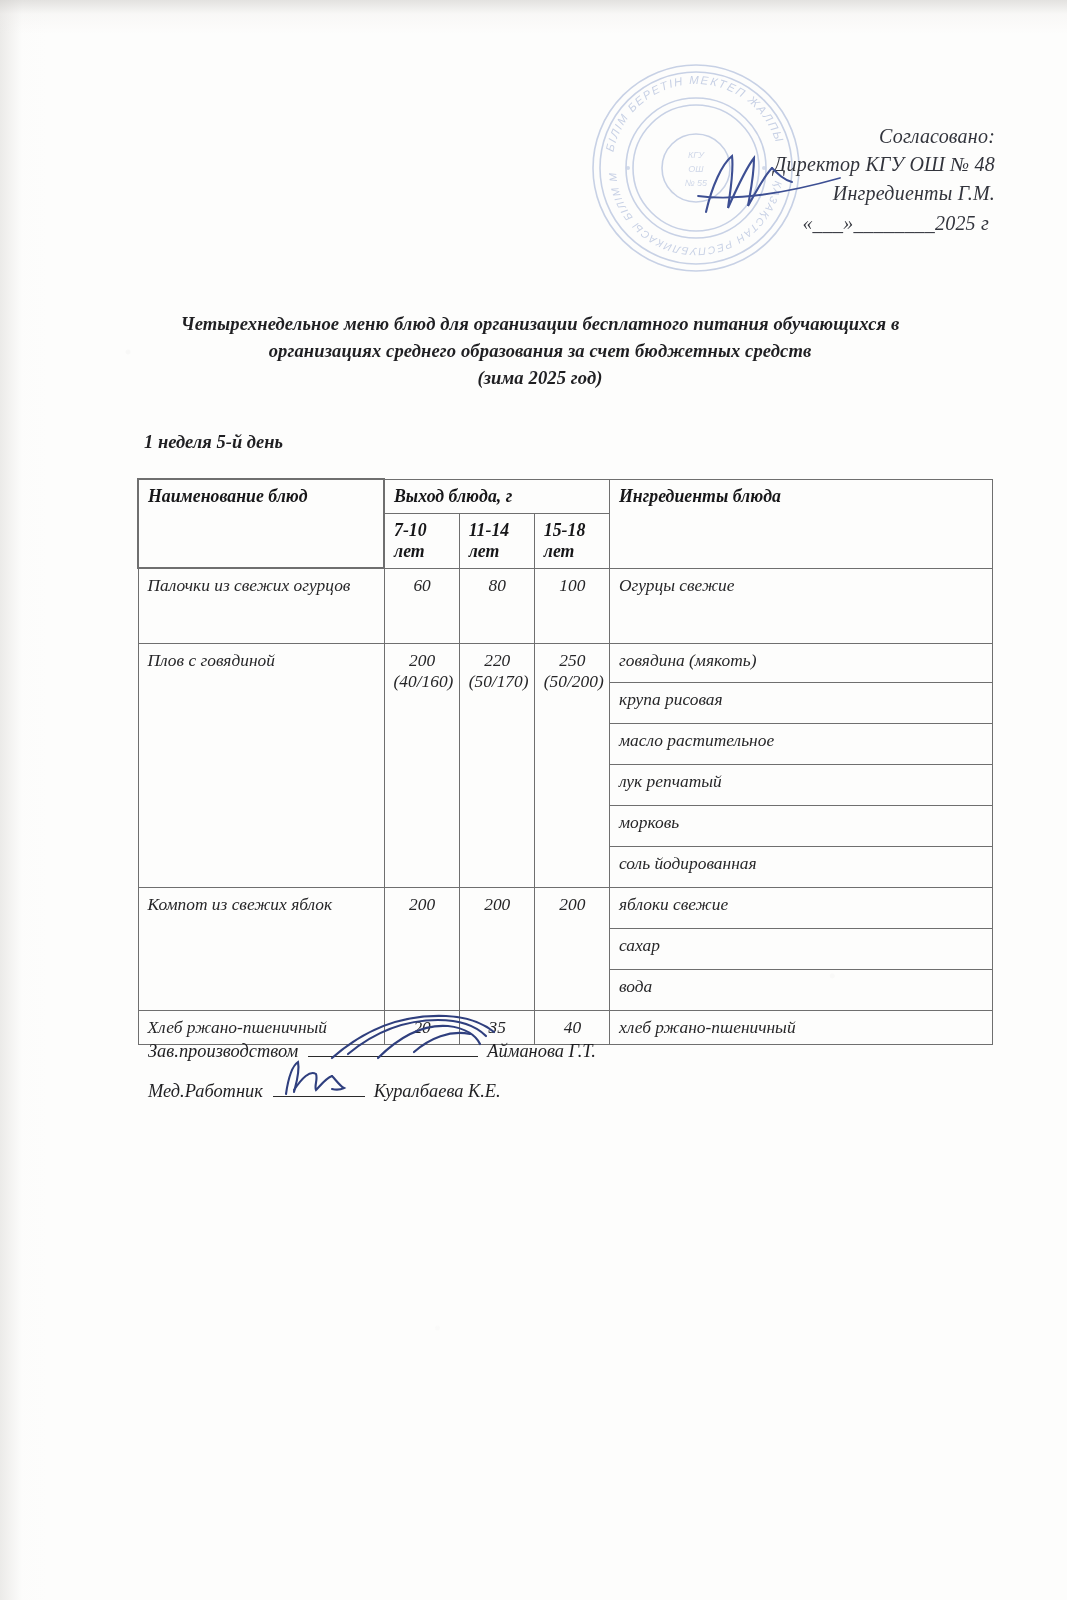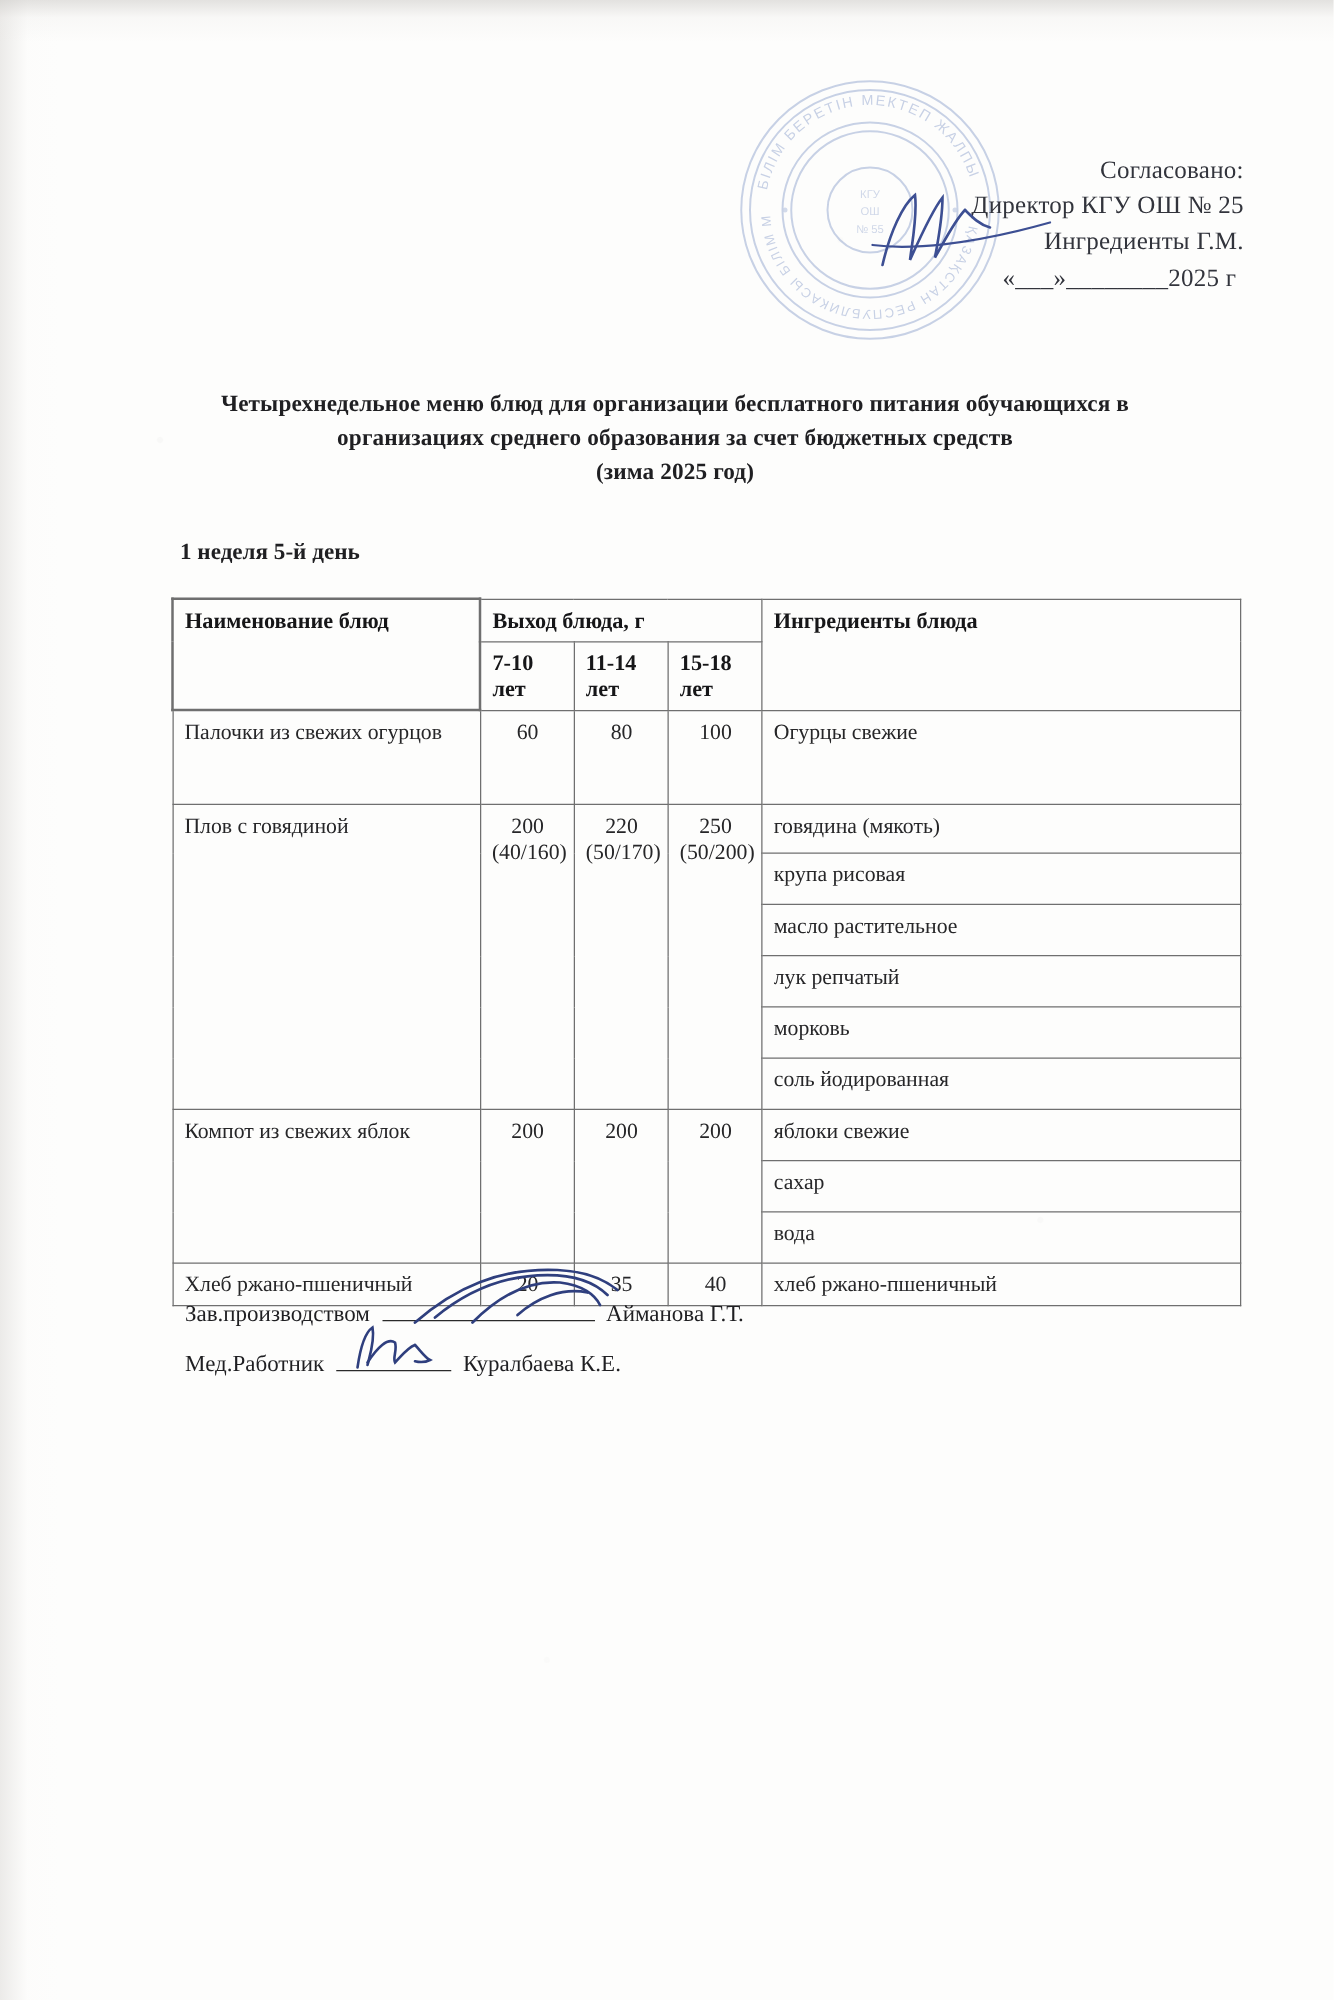--- a/index.html
+++ b/index.html
@@ -13,20 +13,21 @@
     width: 1067px;
     height: 1600px;
     margin: 0 auto;
     background:
       linear-gradient(180deg, rgba(205,203,200,0.55) 0px, rgba(234,232,230,0.25) 14px, rgba(252,252,251,0.0) 34px),
       linear-gradient(90deg, rgba(214,212,209,0.45) 0px, rgba(248,247,246,0.12) 22px, rgba(255,255,255,0) 48px),
       #fdfdfc;
     font-family: "Liberation Serif", "DejaVu Serif", serif;
     color: #2b2b2b;
     overflow: hidden;
+    font-style: italic;
   }
   
   .page::after {
     content: "";
     position: absolute;
     inset: 0;
     pointer-events: none;
     background:
       radial-gradient(circle at 12% 22%, rgba(0,0,0,0.018) 0 2px, transparent 3px),
       radial-gradient(circle at 78% 61%, rgba(0,0,0,0.015) 0 2px, transparent 3px),
@@ -193,21 +194,21 @@
       </g>
       <g fill="#7f95c6" opacity="0.8">
         <circle cx="38" cy="106" r="2"></circle>
         <circle cx="174" cy="106" r="2"></circle>
       </g>
     </svg>
   </div>
 
   <div class="approval">
     <span class="ln">Согласовано:</span>
-    <span class="ln">Директор КГУ ОШ № 25</span>
+    <span class="ln">Директор КГУ ОШ № 48</span>
     <span class="ln">Ингредиенты Г.М.</span>
     <span class="ln date-line">«___»________2025 г</span>
   </div>
 
   <div class="sig-director">
     <svg viewBox="0 0 180 72" width="180" height="72" aria-hidden="true">
       <g fill="none" stroke="#3d4f93" stroke-width="2.1" stroke-linecap="round">
         <path d="M18 66 C 24 40, 34 18, 44 10 C 46 26, 42 46, 40 62 C 48 44, 58 22, 66 12 C 66 30, 62 48, 60 60 C 68 46, 76 30, 84 22"></path>
         <path d="M10 50 C 40 54, 88 50, 152 32" stroke-width="1.8"></path>
         <path d="M84 22 C 90 28, 96 34, 104 36"></path>

